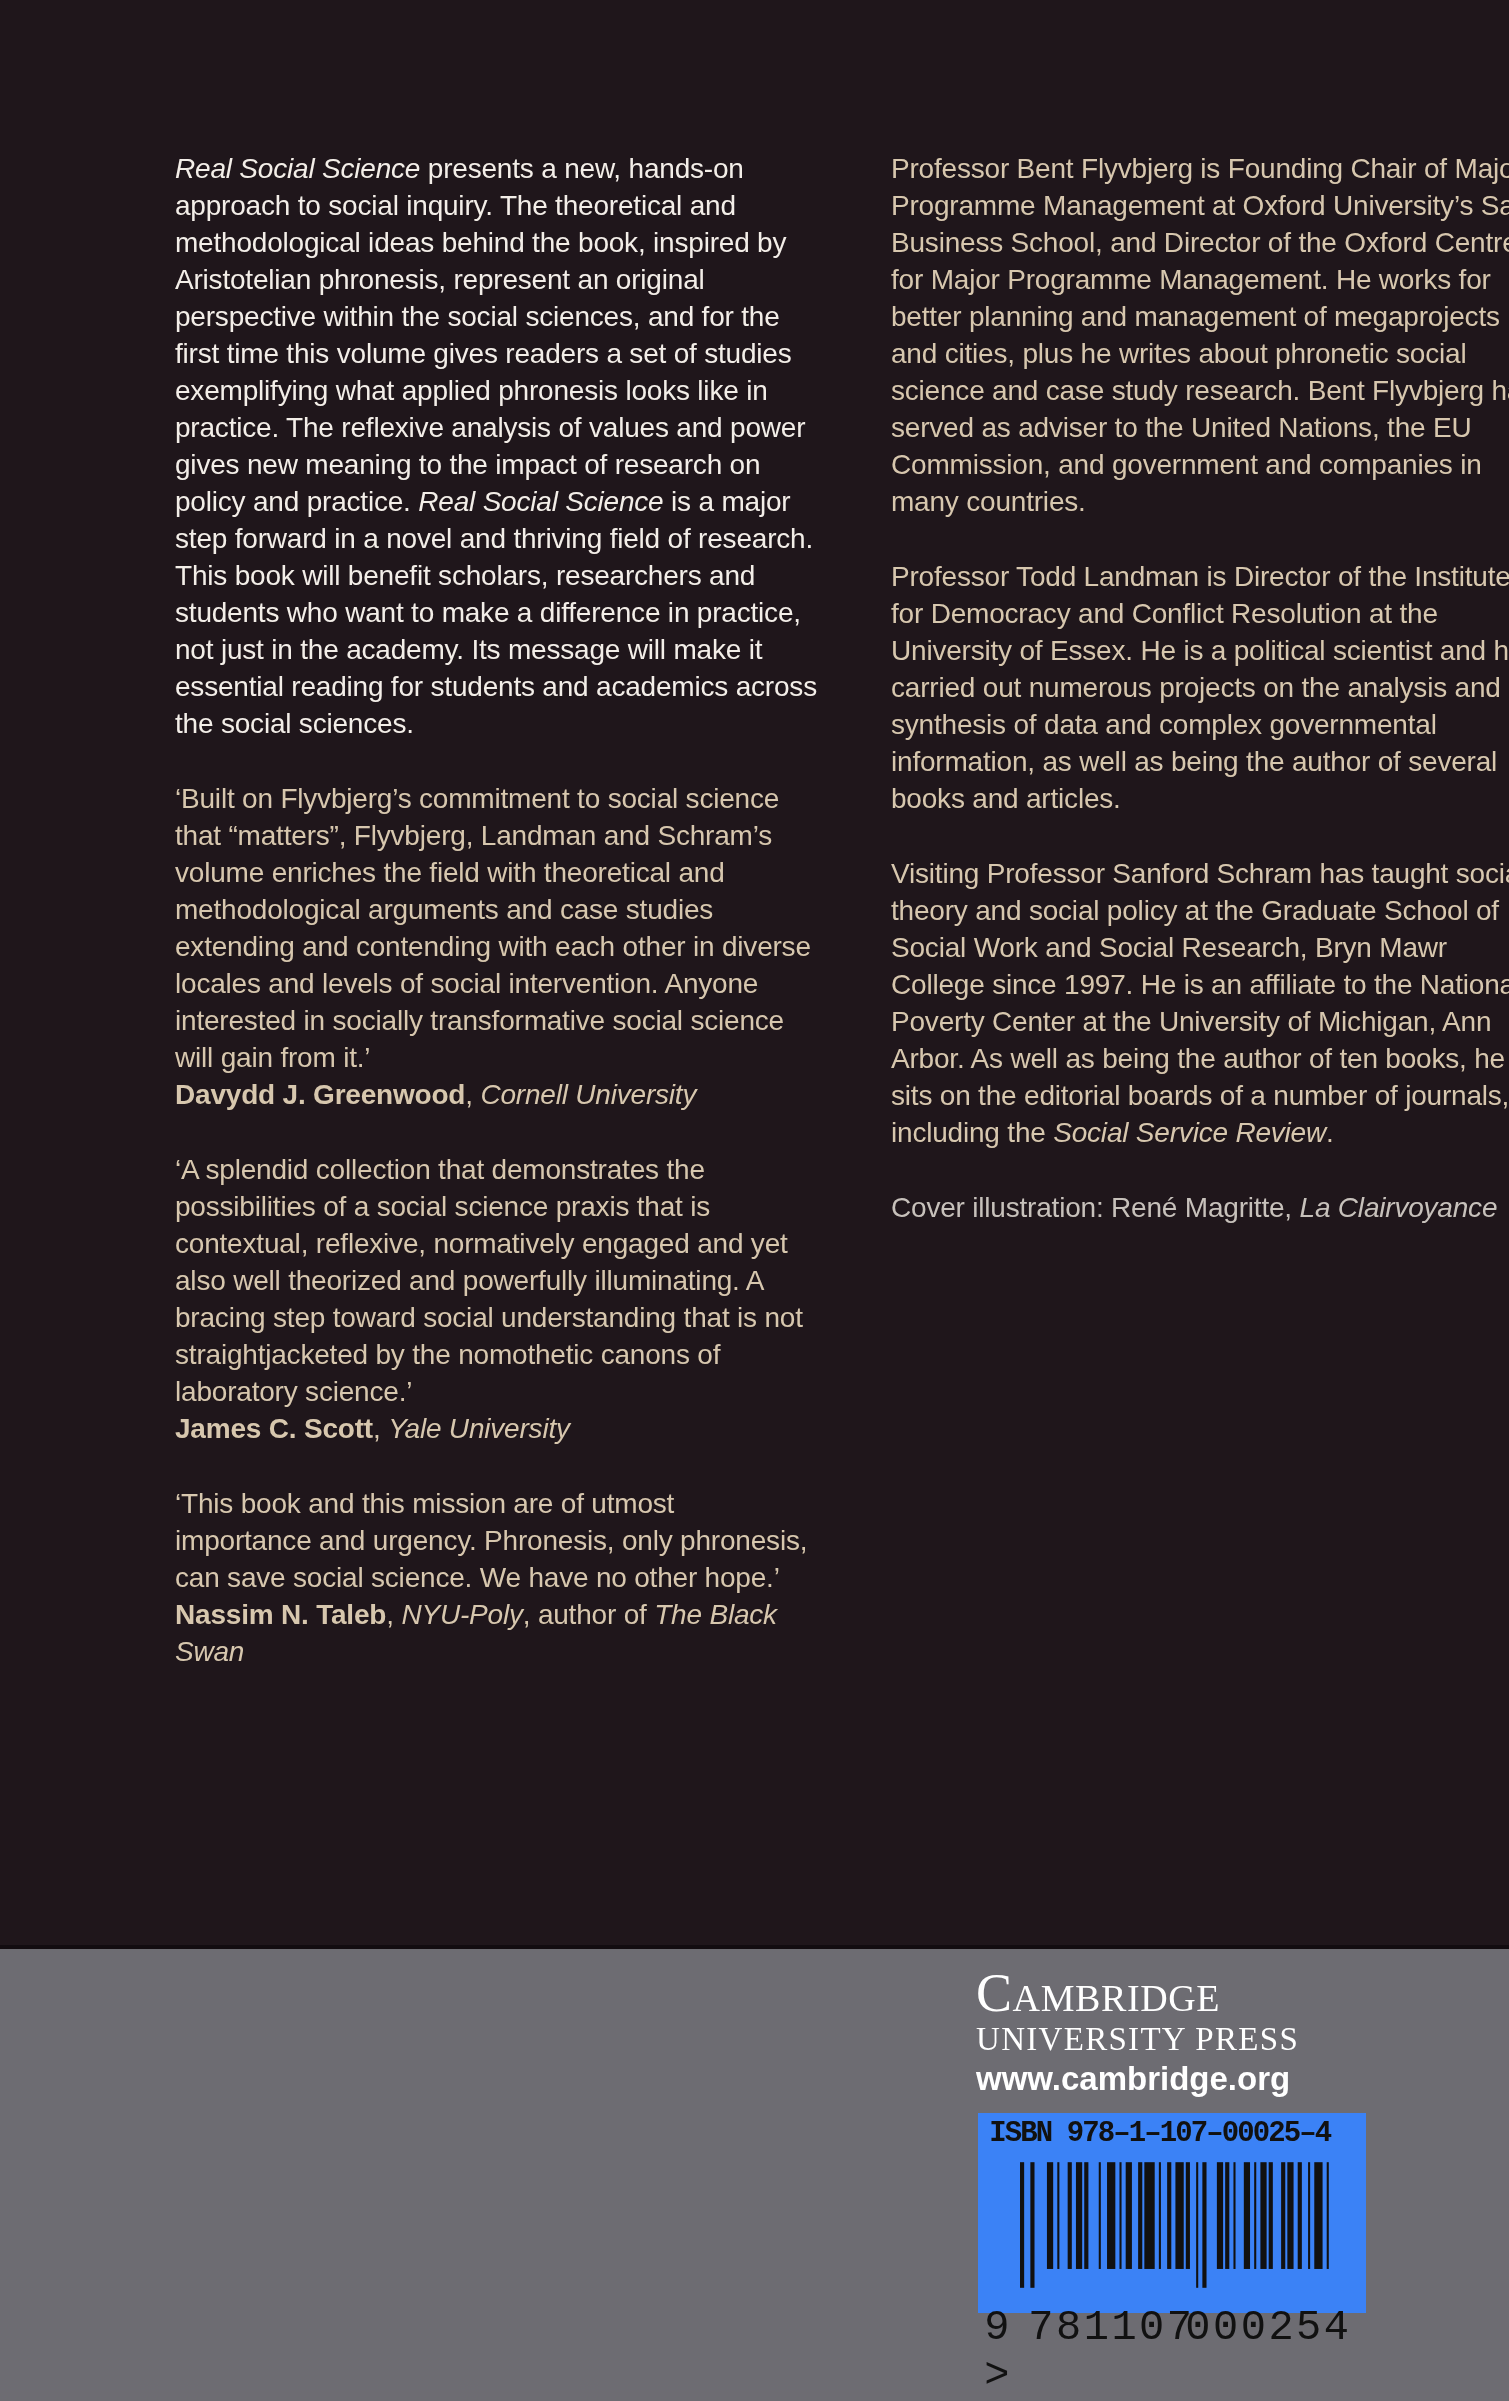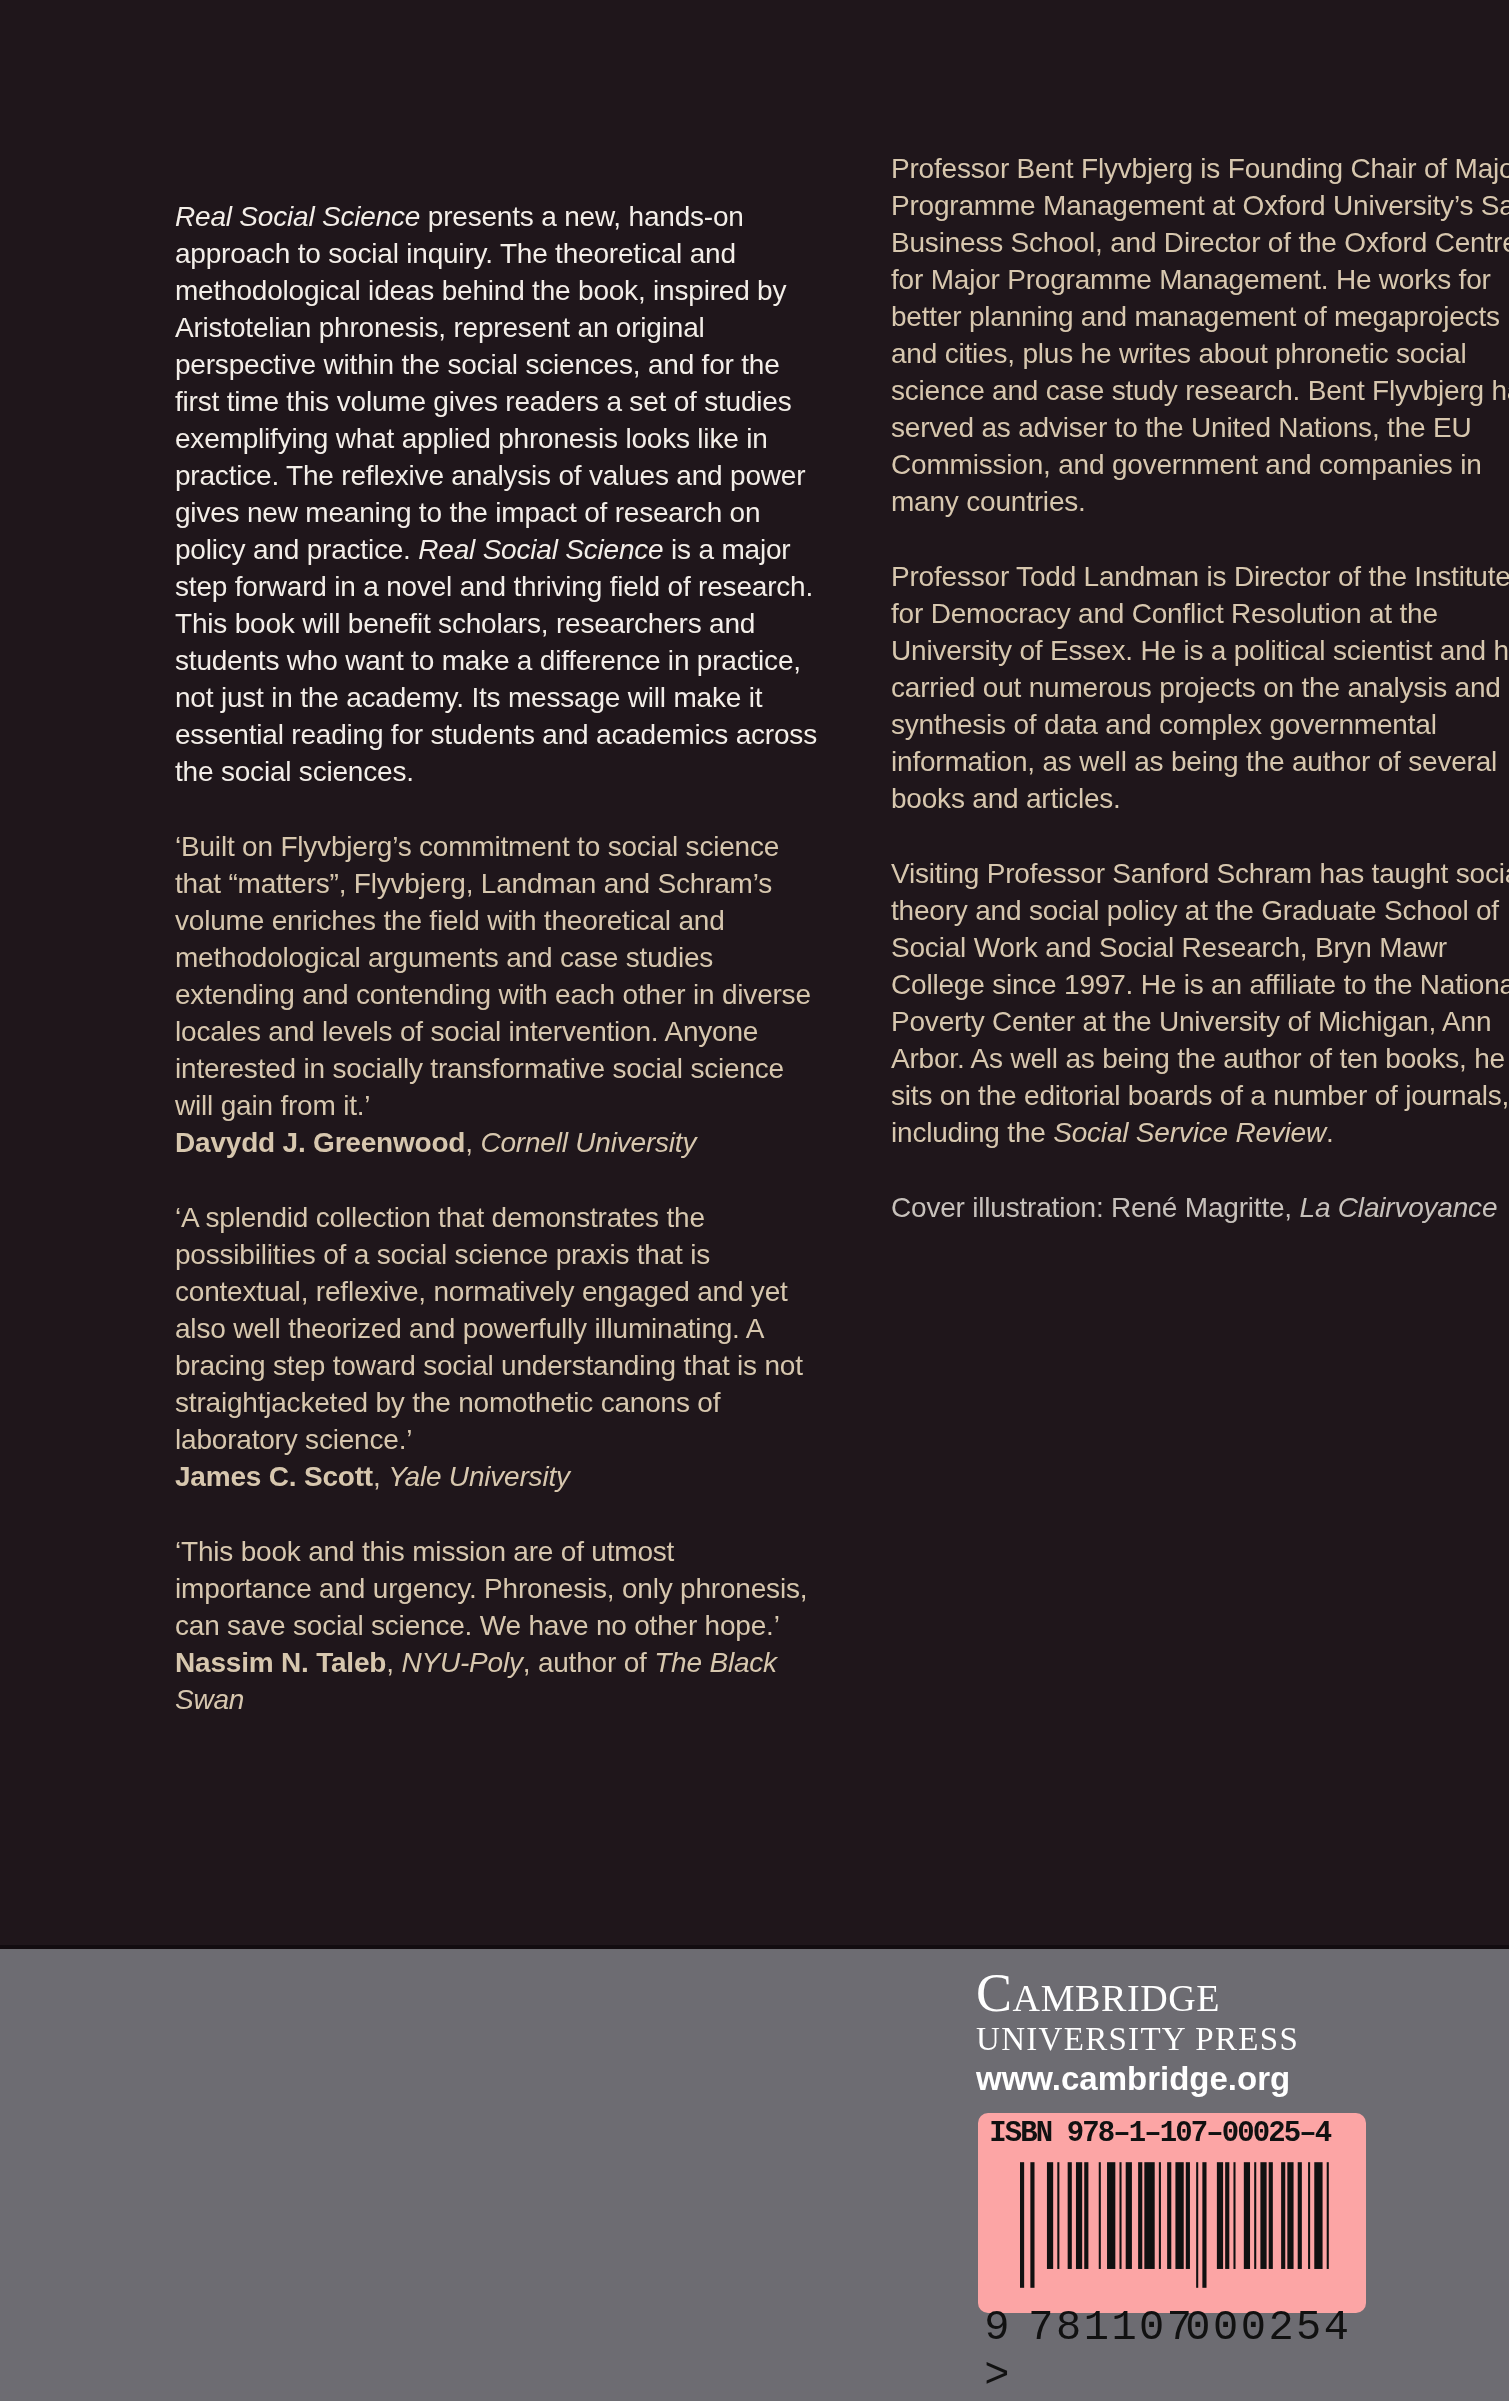--- a/index.html
+++ b/index.html
@@ -18,21 +18,21 @@
   }
   .bottom {
     position:absolute; left:0; top:1949px; width:1510px; height:453px;
     background:#6d6c72;
   }
   .col {
     position:absolute;
     font-size:28px; line-height:37px;
     letter-spacing:-0.2px;
   }
-  .col-left { left:175px; top:150px; width:642px;margin-top:48px; }
+  .col-left { left:175px; top:150px; width:642px; }
   .col-right { left:891px; top:150px; width:648px; }
   .white { color:#f3eee8; }
   .tan { color:#d7c7ae; }
   .grey { color:#c7c1bb; }
   p { margin:0 0 38px 0; white-space:pre-line; }
   .ital { font-style:italic; }
   .bold { font-weight:bold; }
   .credit { margin:0 0 38px 0; }
   .publisher {
     position:absolute; left:976px; top:1966px; width:390px;
@@ -46,22 +46,21 @@
   .pub-sub {
     font-family:"Liberation Serif", "DejaVu Serif", serif;
     font-size:33px; line-height:36px; letter-spacing:1.3px;
   }
   .pub-url {
     font-family:"Liberation Sans", sans-serif; font-weight:bold;
     font-size:33px; line-height:38px; margin-top:2.5px;
   }
   .barcode-box {
     position:absolute; left:978px; top:2113px; width:388px; height:200px;
-    background:#fca5a5;
-    border-radius:10px;
+    background:#3b82f6;
   }
   .isbn-label {
     position:absolute; left:11.3px; top:3.8px;
     font-family:"Liberation Mono", "DejaVu Sans Mono", monospace;
     font-size:29px; color:#111; letter-spacing:-1.9px; font-weight:bold;
   }
   .bars {
     position:absolute; left:42px; top:49px; width:314px; height:126px;
   }
   .bar-digits {

